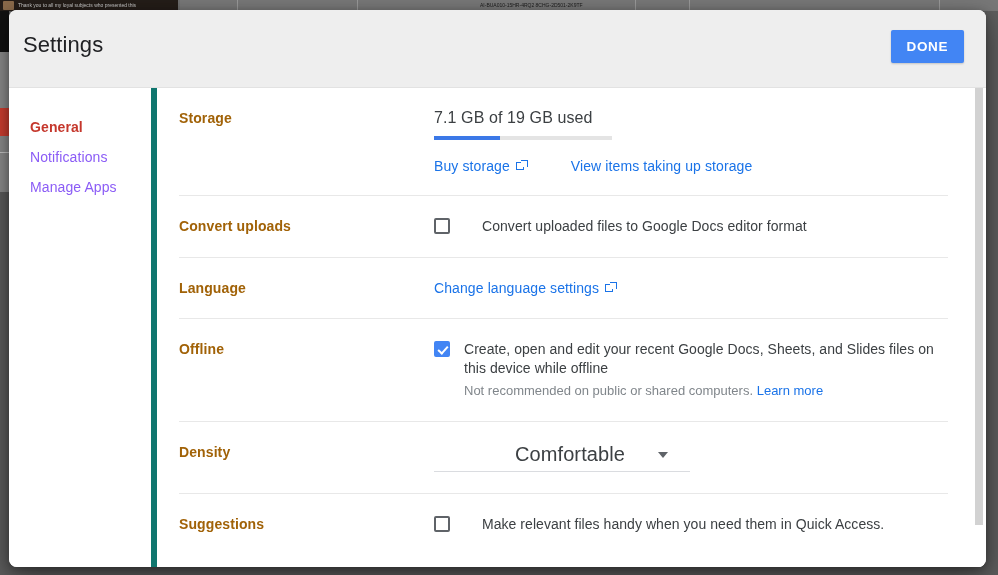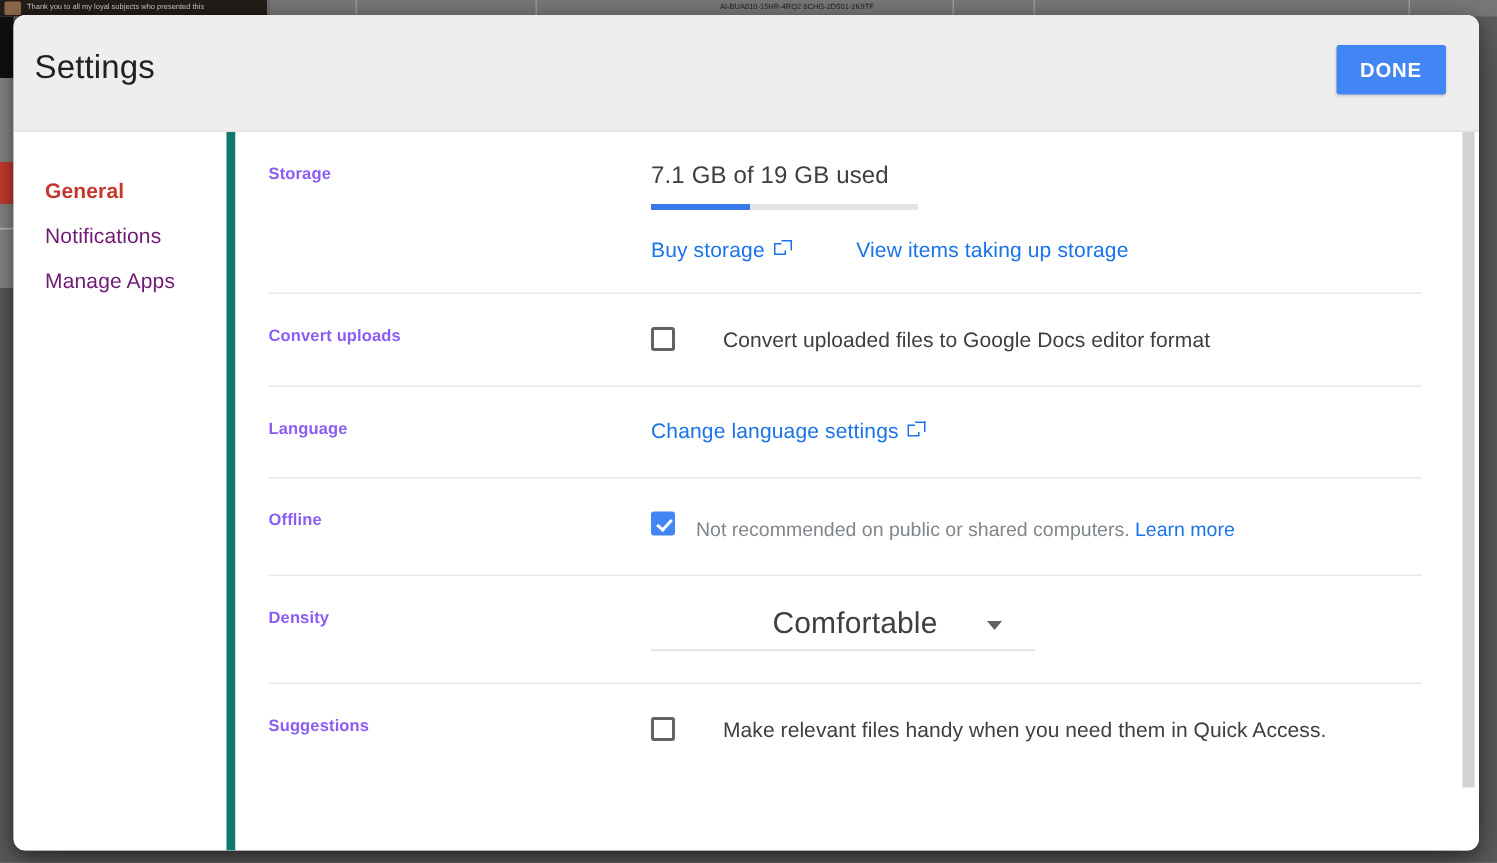--- a/index.html
+++ b/index.html
@@ -168,21 +168,21 @@
   #sidebar {
     width: 148px;
     flex: 0 0 148px;
     border-right: 6px solid #0f766e;
     padding-top: 24px;
     box-sizing: border-box;
     background: #fff;
   }
   .nav-item {
     font-size: 14px;
-    color: #701a75;
+    color: #8b5cf6;
     padding: 7px 0 7px 21px;
     cursor: pointer;
     letter-spacing: 0.1px;
   }
   .nav-item.active {
     color: #c5372c;
     font-weight: bold;
   }
 
   #content {
@@ -197,23 +197,23 @@
   .section {
     display: flex;
     border-bottom: 1px solid #e8e8e8;
     margin: 0 38px 0 22px;
     padding: 21px 0 21px 0;
     box-sizing: border-box;
   }
   .section.last { border-bottom: none; }
   .sec-label {
     flex: 0 0 255px;
-    font-size: 11px;
+    font-size: 14px;
     font-weight: bold;
-    color: #8b5cf6;
+    color: #a16207;
     padding-top: 1px;
     letter-spacing: 0.1px;
   }
   .sec-body {
     flex: 1 1 auto;
     position: relative;
   }
 
   
   .storage-used {
@@ -439,20 +439,21 @@
               </a>
           </div>
         </div>
 
         <div class="section">
           <div class="sec-label">Offline</div>
           <div class="sec-body">
             <div class="cb-row">
               <div class="cbox checked"></div>
               <div>
+                <div class="cb-text" style="margin-left:14px;max-width:478px;">Create, open and edit your recent Google Docs, Sheets, and Slides files on this device while offline</div>
                 <div class="cb-sub" style="margin-left:14px;"><span>Not recommended on public or shared computers.</span> <a>Learn more</a></div>
               </div>
             </div>
           </div>
         </div>
 
         <div class="section">
           <div class="sec-label">Density</div>
           <div class="sec-body">
             <div class="dropdown">

